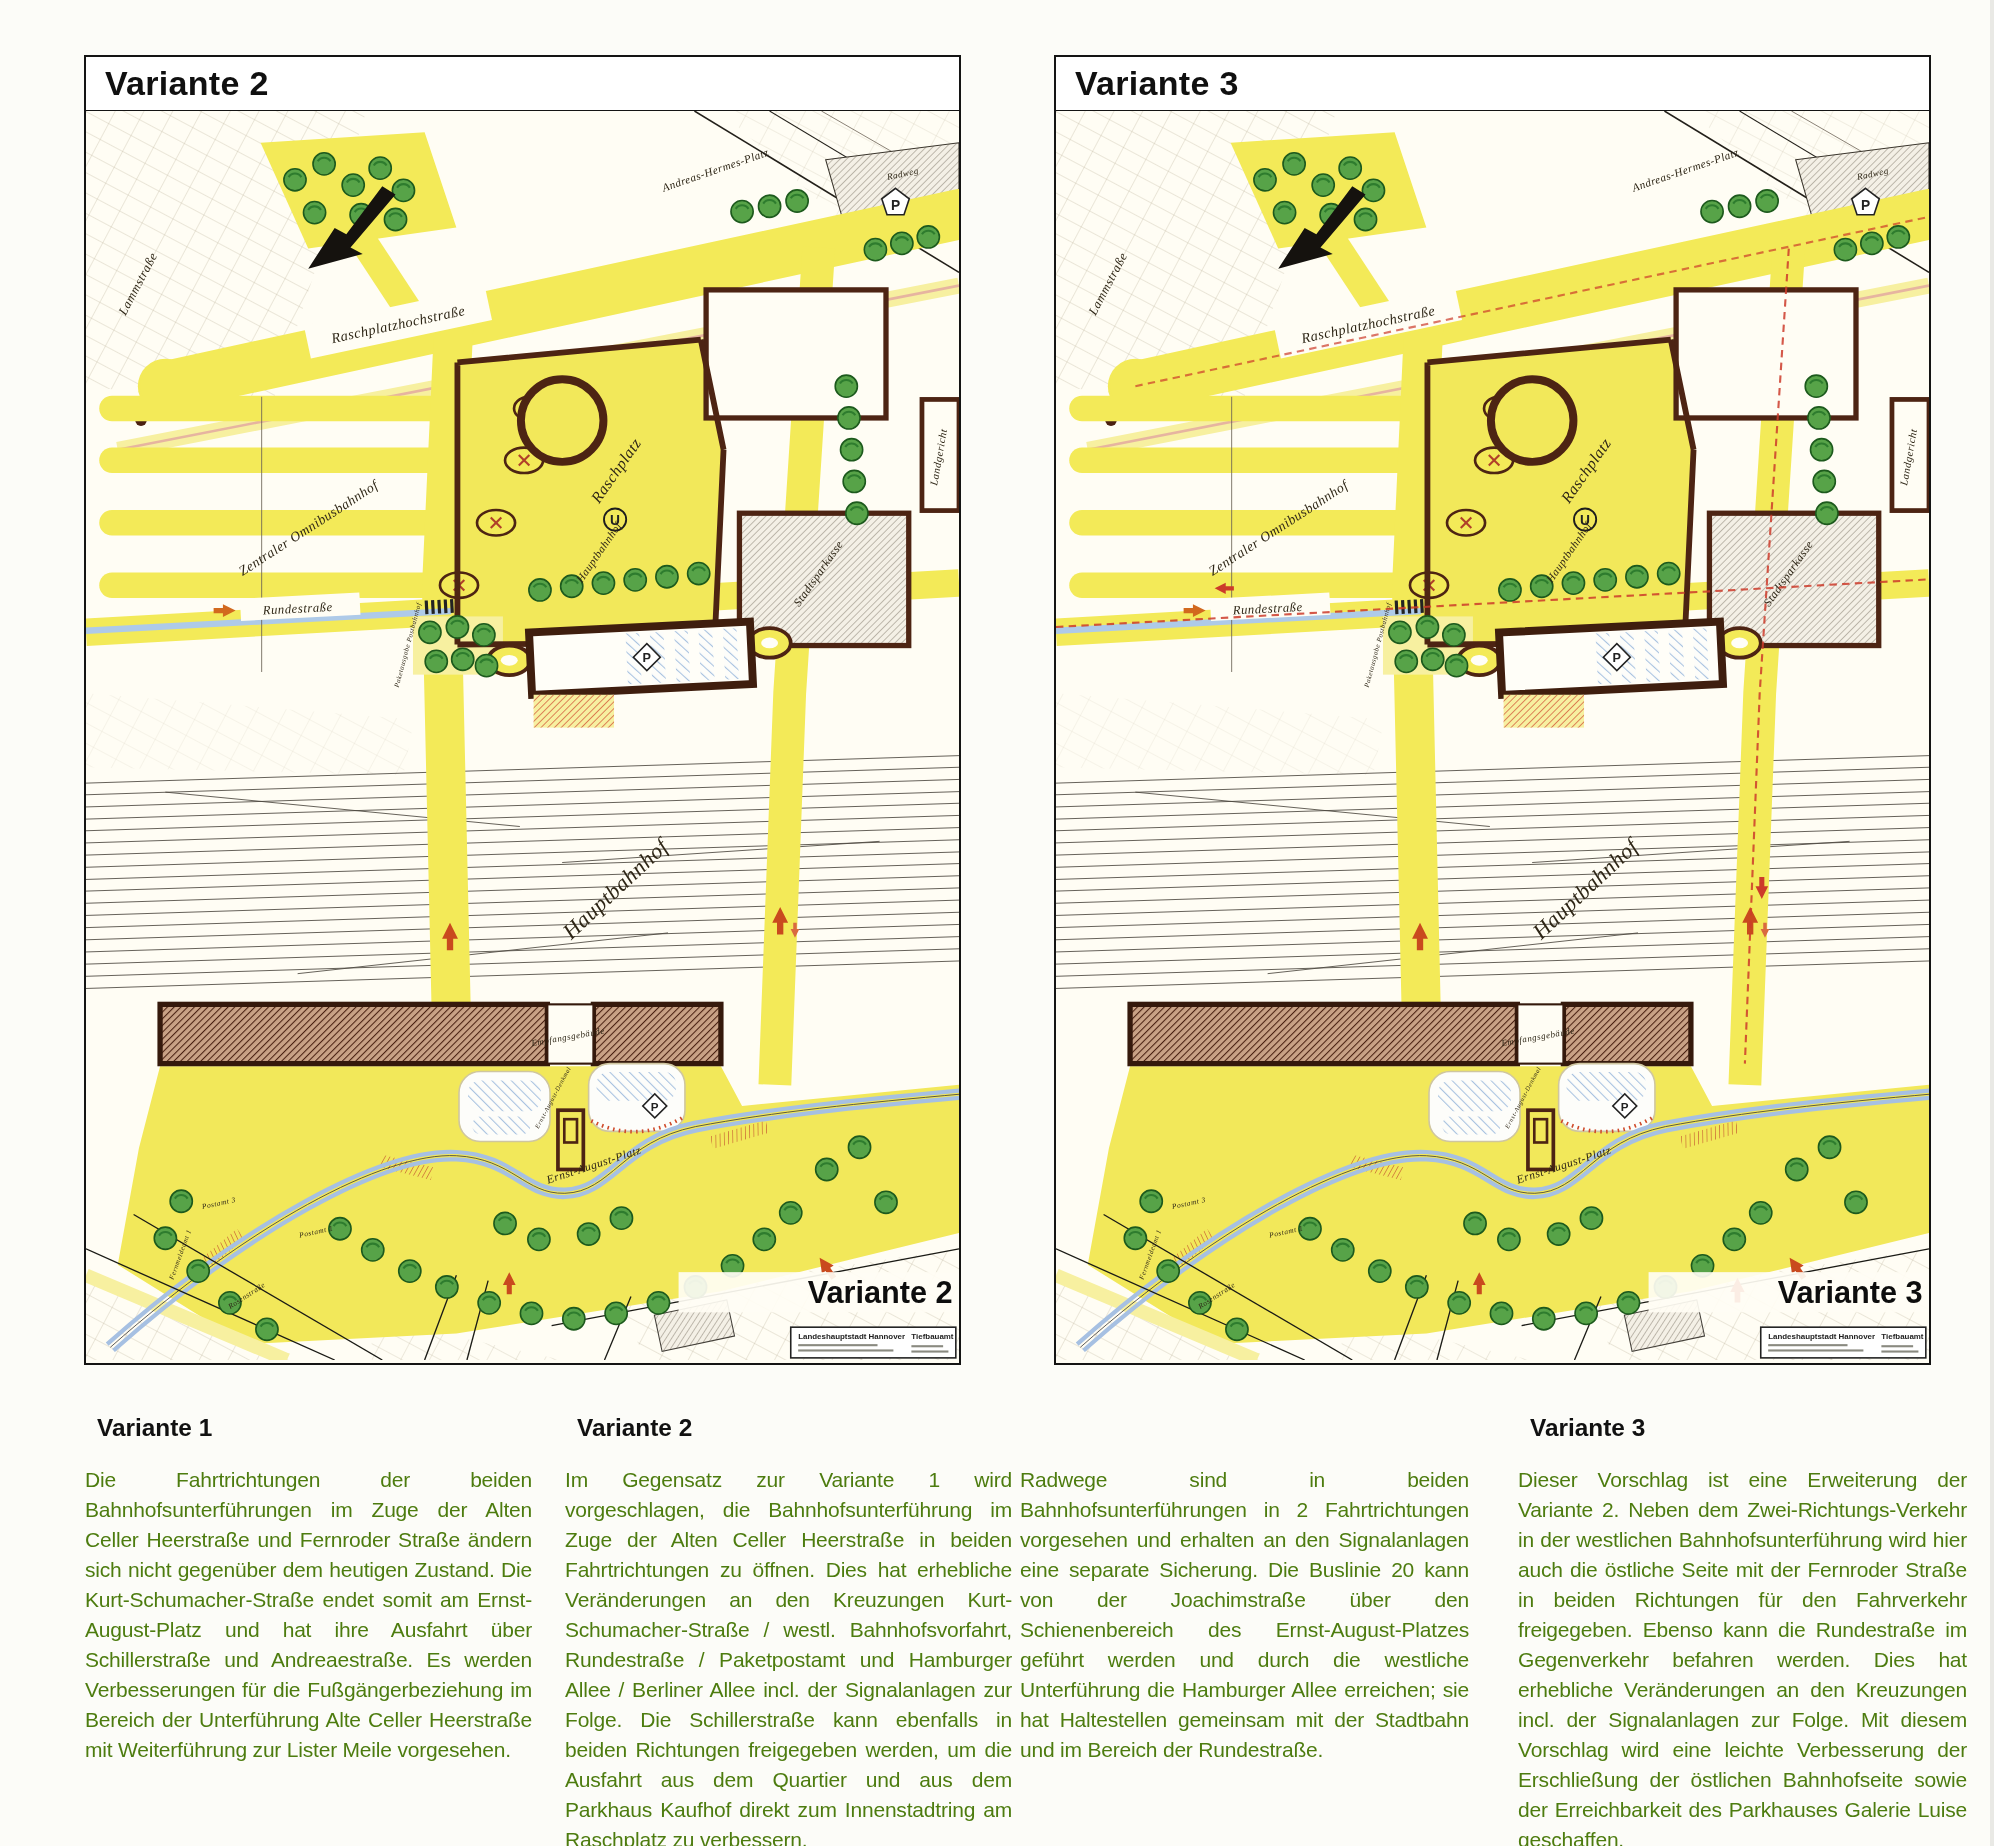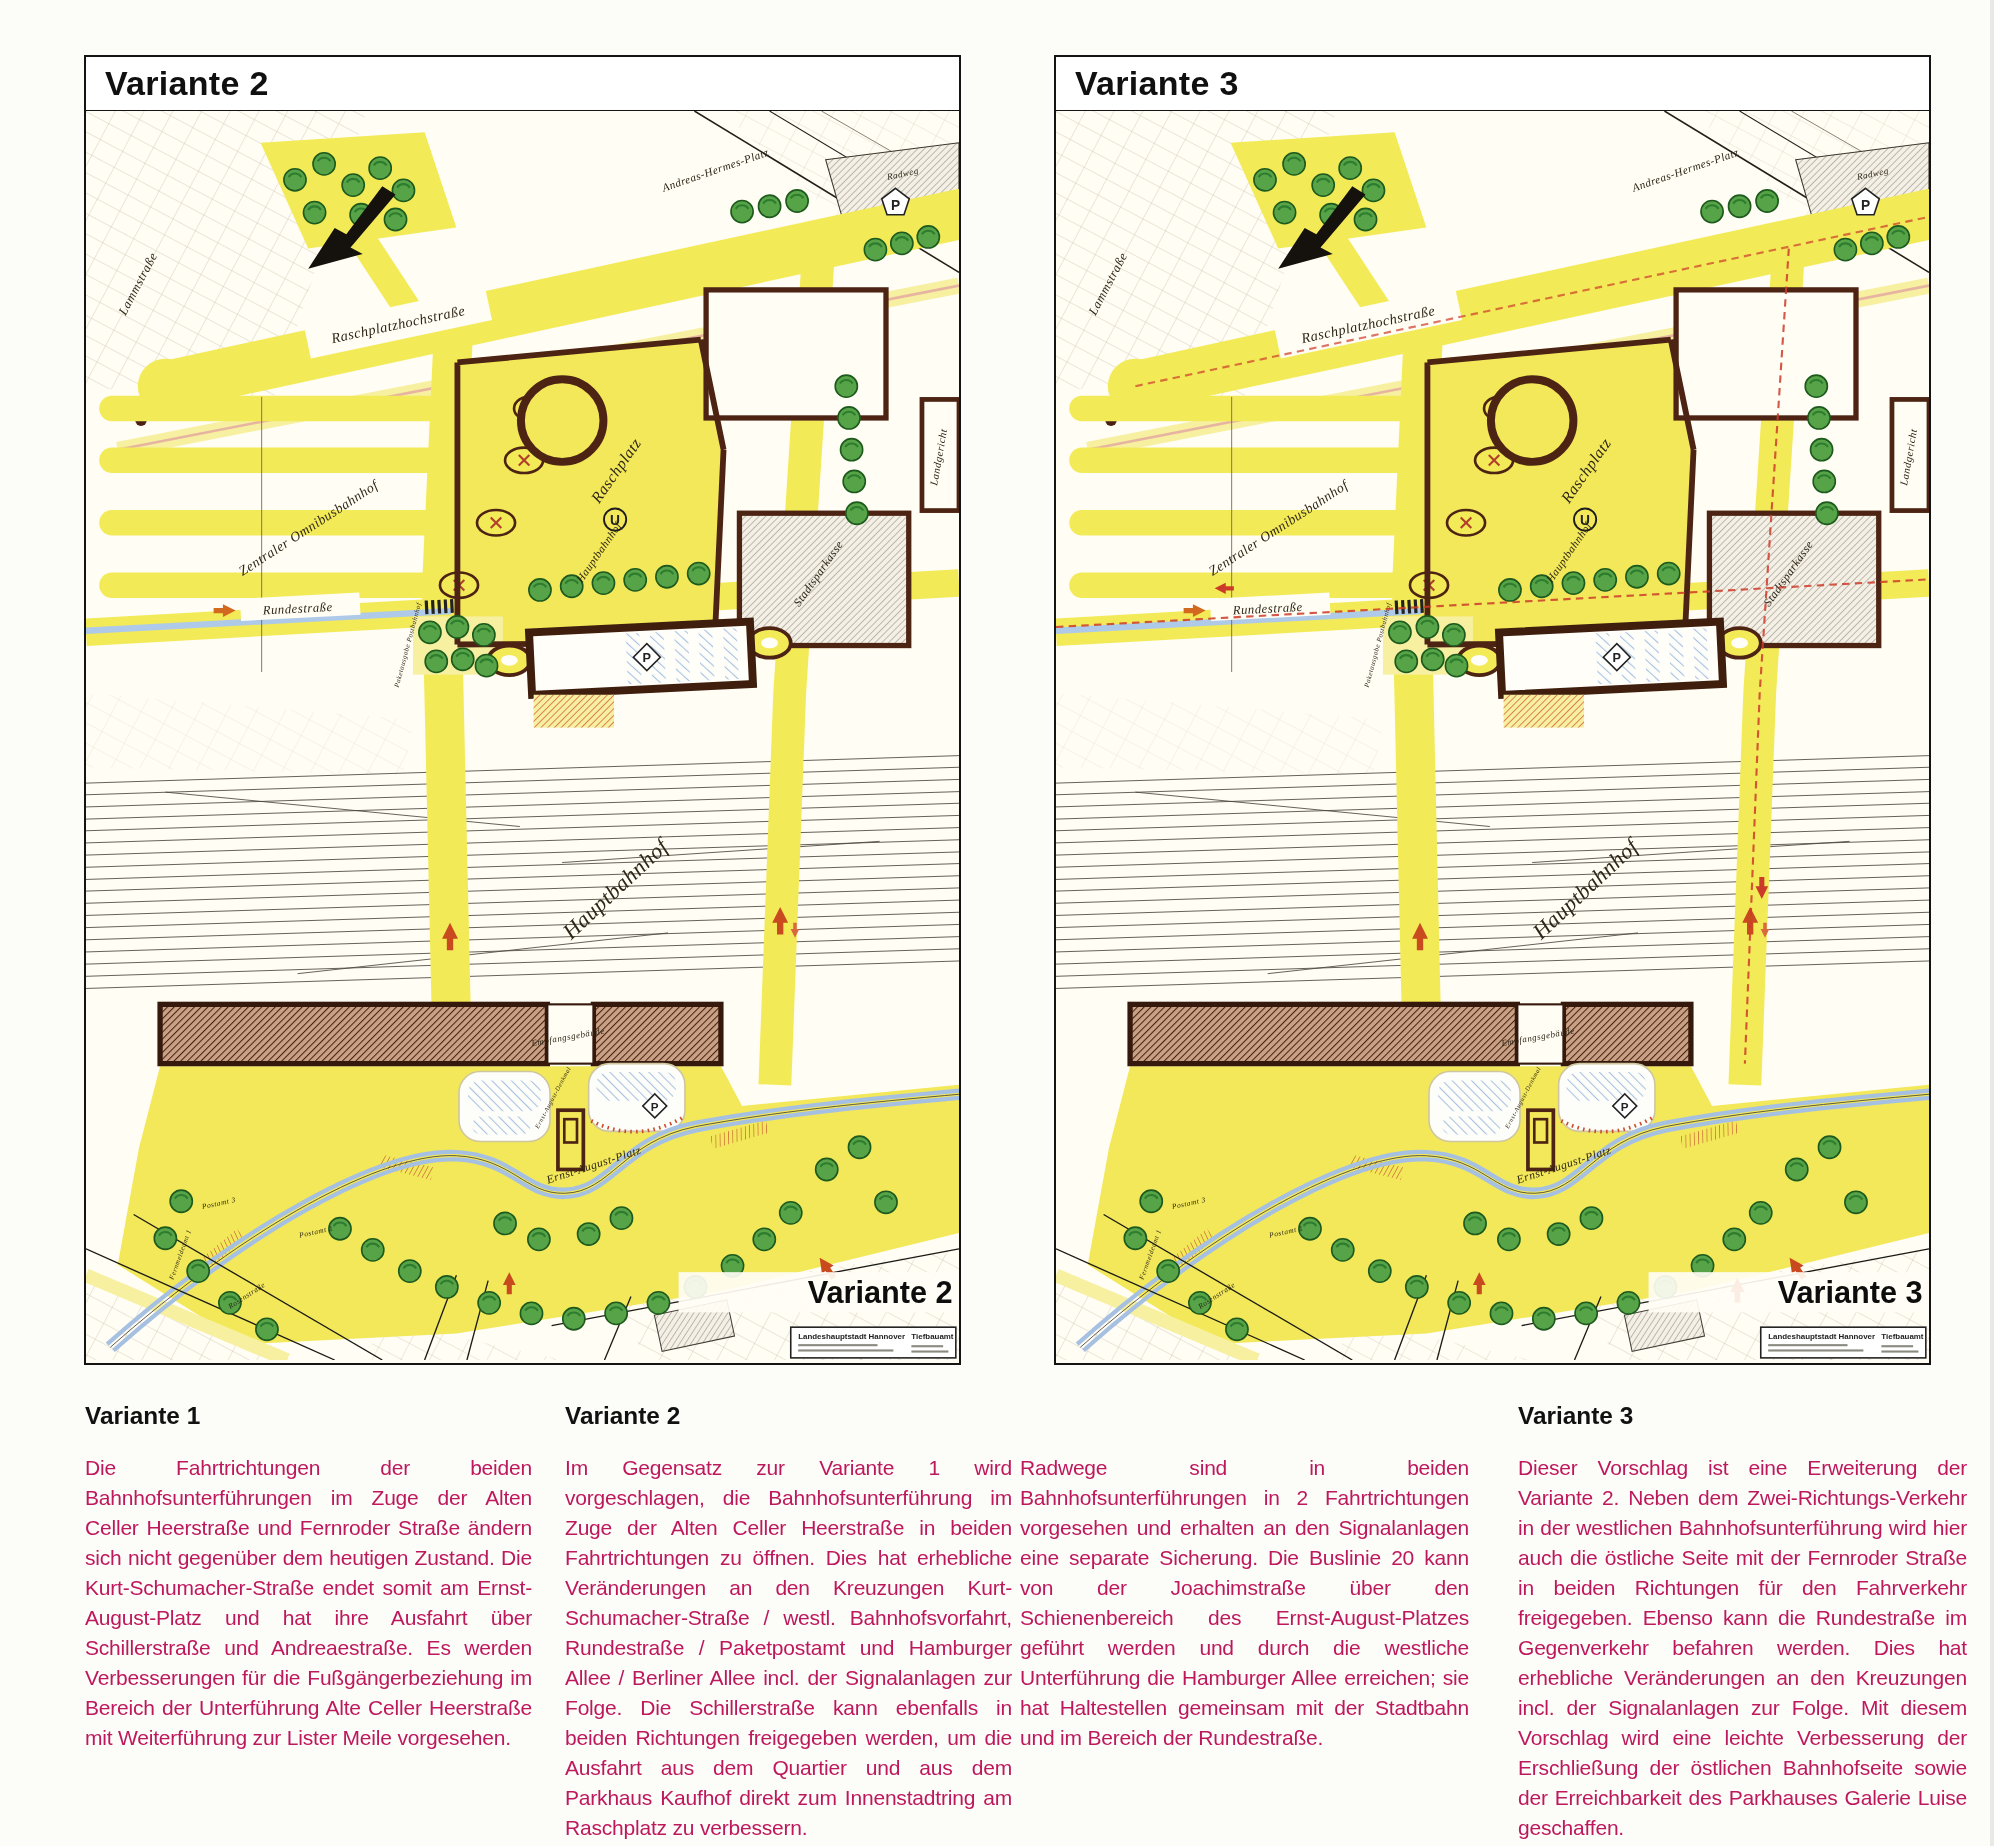--- a/index.html
+++ b/index.html
@@ -10,22 +10,22 @@
          background:#fffdf4;box-sizing:border-box;}
   .panel.p1{left:84px;}
   .panel.p2{left:1054px;}
   .panel header{height:54px;border-bottom:1.6px solid #141414;display:flex;align-items:center;
                 padding-left:19px;background:#fff;box-sizing:border-box;}
   .panel h2{margin:0;font-size:34px;font-weight:700;letter-spacing:0.3px;color:#101010;}
   svg.map{display:block;width:100%;height:1249px;}
   .cols{position:absolute;top:1402px;left:0;width:1995px;}
   .col{position:absolute;top:0;}
   .col .ch{height:51px;}
-  .col h3{margin:0;font-size:24.4px;font-weight:700;color:#111;}
-  .col p{margin:0;font-size:21px;line-height:30px;text-align:justify;letter-spacing:-0.2px;color:#be185d;}
+  .col h3{margin:12px;font-size:24.4px;font-weight:700;color:#111;}
+  .col p{margin:0;font-size:21px;line-height:30px;text-align:justify;letter-spacing:-0.2px;color:#4d7c0f;}
   .c1{left:85px;width:447px;}
   .c2{left:565px;width:447px;}
   .c3{left:1020px;width:449px;}
   .c4{left:1518px;width:449px;}
   
   .ml{font-family:"Liberation Serif",serif;font-style:italic;fill:#2e2616;letter-spacing:1px;}
   .mlb{font-family:"Liberation Sans",sans-serif;font-weight:700;fill:#0d0d0d;font-style:normal;}
   .tb{font-family:"Liberation Sans",sans-serif;font-weight:700;fill:#222;}
 </style>
 </head>

